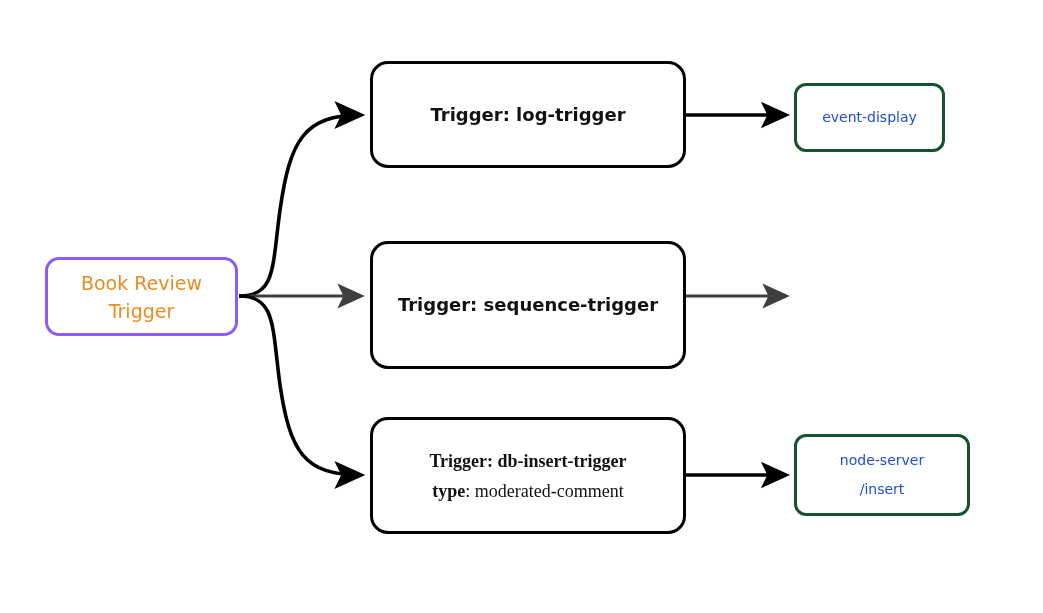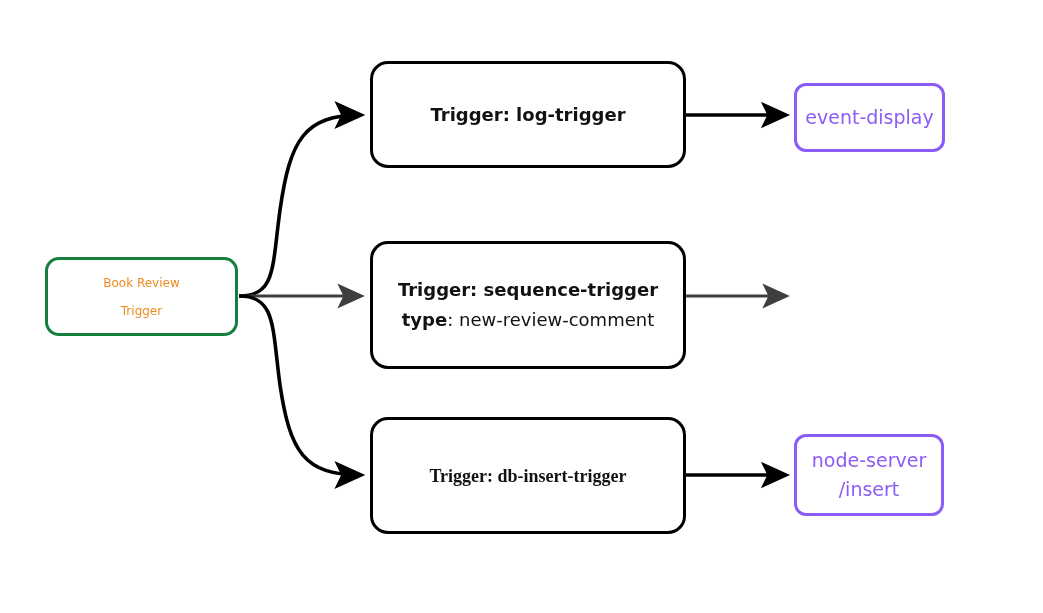--- a/index.html
+++ b/index.html
@@ -32,47 +32,47 @@
     box-sizing: border-box;
     display: flex;
     flex-direction: column;
     align-items: center;
     justify-content: center;
     text-align: center;
     background: #ffffff;
   }
   
   .node-broker {
-    border: 3px solid #15803d;
+    border: 3px solid #8b5cf6;
     border-radius: 14px;
     color: #ed8b1f;
-    font-size: 12px;
+    font-size: 19px;
     line-height: 28px;
     text-align: center;
   }
   
   .node-trigger {
     border: 3.5px solid #000000;
     border-radius: 18px;
     color: #121212;
     font-size: 18px;
     line-height: 30px;
   }
   .node-trigger .ln {
     white-space: nowrap;
   }
   .node-trigger .b {
     font-weight: bold;
   }
   
   .node-service {
-    border: 3px solid #8b5cf6;
+    border: 3px solid #14532d;
     border-radius: 12px;
-    color: #8b5cf6;
-    font-size: 19px;
+    color: #1d4ed8;
+    font-size: 14px;
     line-height: 29px;
   }
   .node-service .ln {
     white-space: nowrap;
   }
 </style>
 </head>
 <body>
 
 <div id="canvas">
@@ -104,30 +104,30 @@
     <span class="ln">Book Review</span>
     <span class="ln">Trigger</span>
   </div>
 
   <div class="node node-trigger" style="left:370px; top:61px; width:316px; height:107px;">
     <span class="ln b">Trigger: log-trigger</span>
   </div>
 
   <div class="node node-trigger" style="left:370px; top:241px; width:316px; height:128px;">
     <span class="ln b">Trigger: sequence-trigger</span>
-    <span class="ln"><span class="b">type</span><span>: new-review-comment</span></span>
   </div>
 
   <div class="node node-trigger" style="left:370px; top:417px; width:316px; height:117px;font-family:Liberation Serif, serif;">
     <span class="ln b">Trigger: db-insert-trigger</span>
+    <span class="ln"><span class="b">type</span><span>: moderated-comment</span></span>
   </div>
 
   <div class="node node-service" style="left:794px; top:83px; width:151px; height:69px;">
     <span class="ln">event-display</span>
   </div>
 
 
-  <div class="node node-service" style="left:794px; top:434px; width:150px; height:82px;">
+  <div class="node node-service" style="left:794px; top:434px; width:176px; height:82px;">
     <span class="ln">node-server</span>
     <span class="ln">/insert</span>
   </div>
 
 </div>
 
 </body></html>

